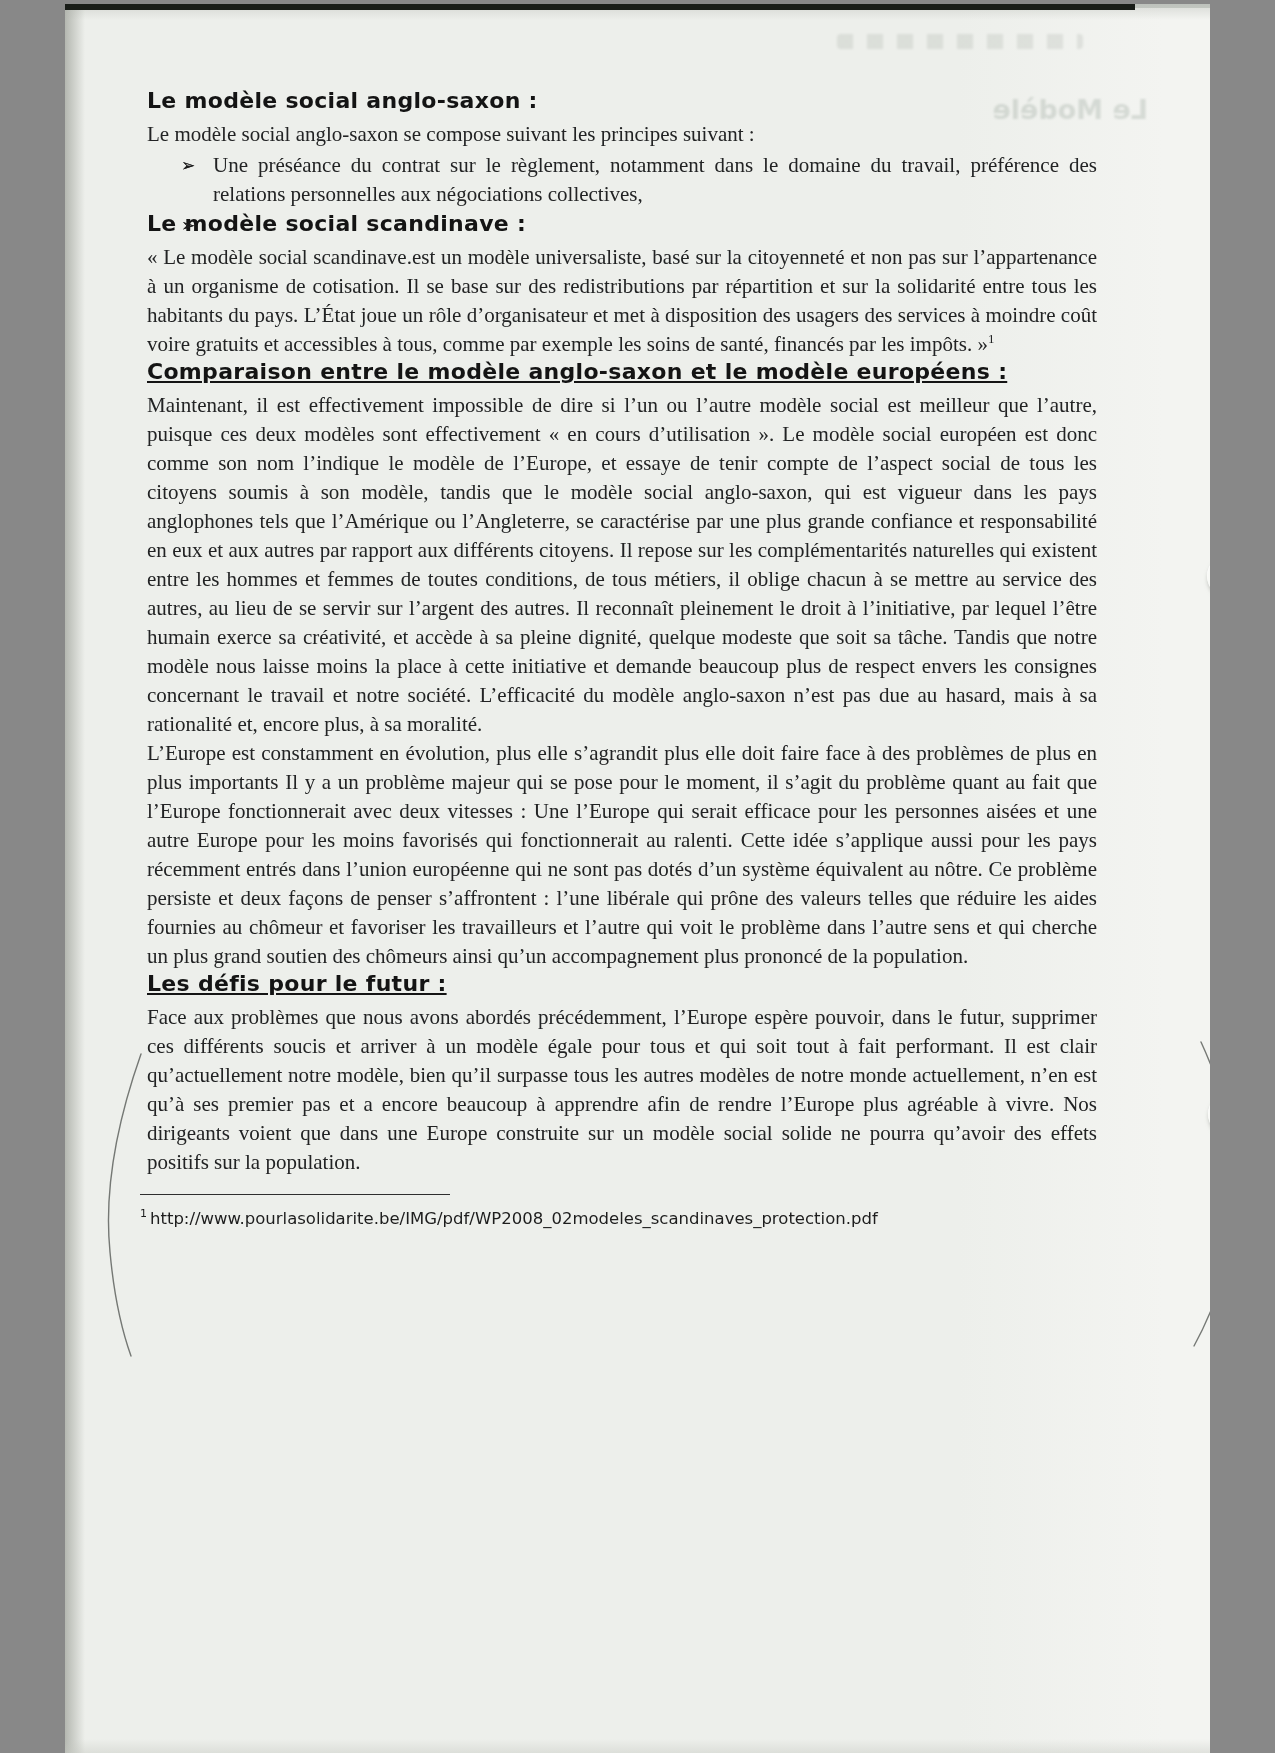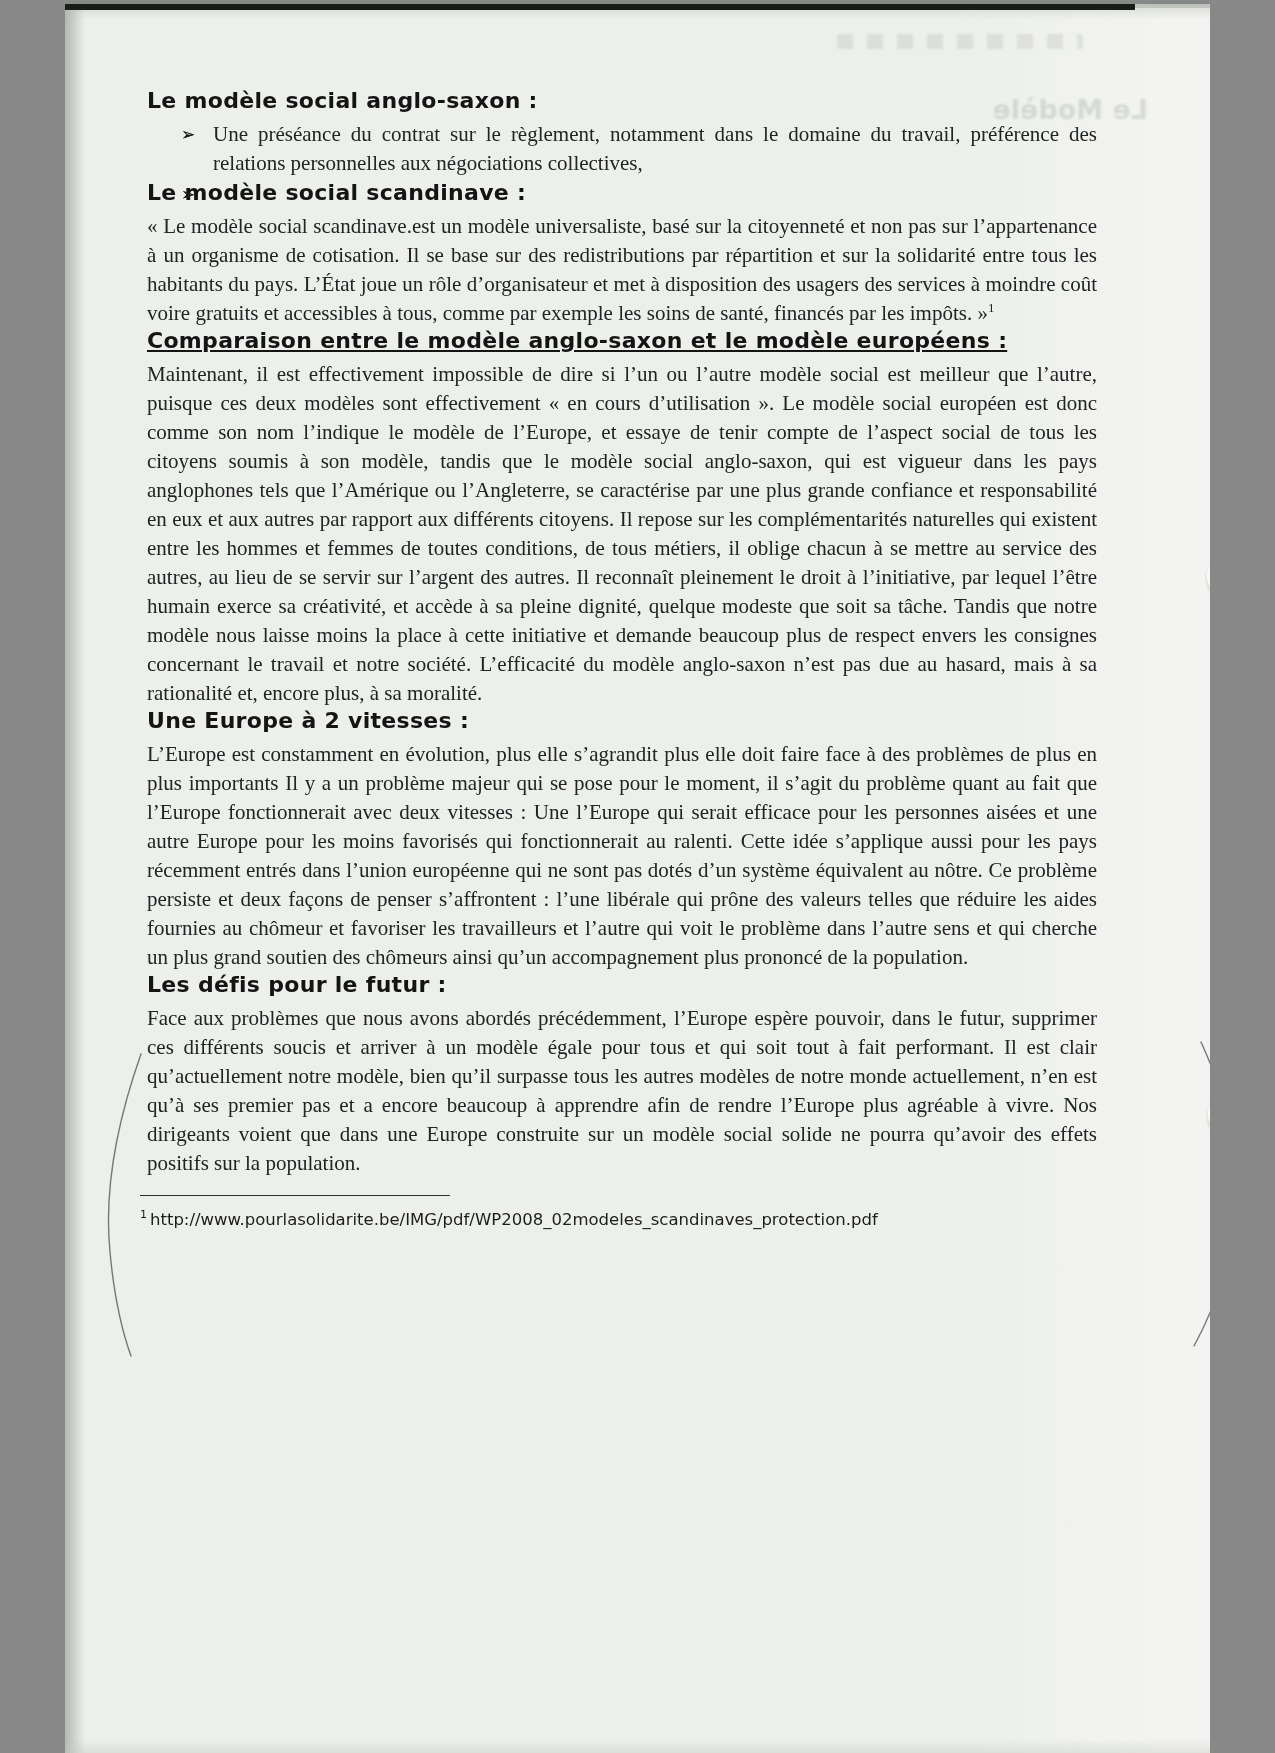--- a/index.html
+++ b/index.html
@@ -44,21 +44,21 @@
   .annot{position:absolute;left:0;top:0;width:1275px;height:1753px;pointer-events:none;}
   
   .page-text{position:absolute;left:82px;top:84px;width:950px;}
   h2.head{
     font-family:"DejaVu Sans", sans-serif;
     font-size:22px;line-height:26px;font-weight:700;letter-spacing:.3px;
     color:#141414;margin:0 0 6px 0;}
   .mt-scand{margin-top:37px;}
   .mt-comp{margin-top:24px;text-decoration:underline;}
   .mt-eur{margin-top:41px;}
-  .mt-defi{margin-top:33px;}
+  .mt-defi{margin-top:33px;text-decoration:underline;}
   p.body{font-size:21px;line-height:29px;margin:0;text-align:justify;}
   sup.ref{font-size:13px;line-height:0;}
   ul.bullets{list-style:none;margin:1px 0 0 0;padding:0;}
   ul.bullets li{position:relative;padding-left:66px;font-size:21px;line-height:29px;text-align:justify;margin-bottom:2px;}
   ul.bullets .arrow{position:absolute;left:34px;top:0;font-family:"DejaVu Sans", sans-serif;font-size:17px;color:#1b1b1b;}
   .foot-rule{width:310px;height:0;border-top:1.6px solid #2e2e2e;margin:17px 0 0 -7px;}
   p.footnote{font-family:"DejaVu Sans", sans-serif;font-size:16.5px;line-height:22px;margin:8px 0 0 -7px;color:#1d1d1d;}
   p.footnote sup{font-size:11px;margin-right:3px;}
 </style>
 </head>
@@ -75,20 +75,21 @@
   <div class="edge-right-gap1"></div>
   <div class="edge-right-gap2"></div>
 
   <div class="bleed-handwriting"></div>
   <div class="bleed-title">Le Modèle</div>
 
   <main class="page-text">
 
     <section>
       <h2 class="head">Le modèle social anglo-saxon :</h2>
+      <p class="body">Le modèle social anglo-saxon se compose suivant les principes suivant :</p>
       <ul class="bullets">
         <li>
           <span class="arrow">➢</span>
         </li>
         <li>
           <span class="arrow">➢</span>
           <span>Une préséance du contrat sur le règlement, notamment dans le domaine du travail, préférence des relations personnelles aux négociations collectives,</span>
         </li>
         <li>
           <span class="arrow">➢</span>
@@ -103,21 +104,20 @@
       <h2 class="head mt-scand">Le modèle social scandinave :</h2>
       <p class="body"><span>« Le modèle social scandinave.est un modèle universaliste, basé sur la citoyenneté et non pas sur l’appartenance à un organisme de cotisation. Il se base sur des redistributions par répartition et sur la solidarité entre tous les habitants du pays. L’État joue un rôle d’organisateur et met à disposition des usagers des services à moindre coût voire gratuits et accessibles à tous, comme par exemple les soins de santé, financés par les impôts. »</span><sup class="ref">1</sup></p>
     </section>
 
     <section>
       <h2 class="head mt-comp">Comparaison entre le modèle anglo-saxon et le modèle européens :</h2>
       <p class="body">Maintenant, il est effectivement impossible de dire si l’un ou l’autre modèle social est meilleur que l’autre, puisque ces deux modèles sont effectivement « en cours d’utilisation ». Le modèle social européen est donc comme son nom l’indique le modèle de l’Europe, et essaye de tenir compte de l’aspect social de tous les citoyens soumis à son modèle, tandis que le modèle social anglo-saxon, qui est vigueur dans les pays anglophones tels que l’Amérique ou l’Angleterre, se caractérise par une plus grande confiance et responsabilité en eux et aux autres par rapport aux différents citoyens. Il repose sur les complémentarités naturelles qui existent entre les hommes et femmes de toutes conditions, de tous métiers, il oblige chacun à se mettre au service des autres, au lieu de se servir sur l’argent des autres. Il reconnaît pleinement le droit à l’initiative, par lequel l’être humain exerce sa créativité, et accède à sa pleine dignité, quelque modeste que soit sa tâche. Tandis que notre modèle nous laisse moins la place à cette initiative et demande beaucoup plus de respect envers les consignes concernant le travail et notre société. L’efficacité du modèle anglo-saxon n’est pas due au hasard, mais à sa rationalité et, encore plus, à sa moralité.</p>
     </section>
 
     <section>
-      <h2 class="head mt-eur">Une Europe à 2 vitesses :</h2>
       <p class="body">L’Europe est constamment en évolution, plus elle s’agrandit plus elle doit faire face à des problèmes de plus en plus importants Il y a un problème majeur qui se pose pour le moment, il s’agit du problème quant au fait que l’Europe fonctionnerait avec deux vitesses : Une l’Europe qui serait efficace pour les personnes aisées et une autre Europe pour les moins favorisés qui fonctionnerait au ralenti. Cette idée s’applique aussi pour les pays récemment entrés dans l’union européenne qui ne sont pas dotés d’un système équivalent au nôtre.  Ce problème persiste et deux façons de penser s’affrontent : l’une libérale qui prône des valeurs telles que réduire les aides fournies au chômeur et favoriser les travailleurs et l’autre qui voit le problème dans l’autre sens et qui cherche un plus grand soutien des chômeurs ainsi qu’un accompagnement plus prononcé de la population.</p>
     </section>
 
     <section>
       <h2 class="head mt-defi">Les défis pour le futur :</h2>
       <p class="body">Face aux problèmes que nous avons abordés précédemment, l’Europe espère pouvoir, dans le futur, supprimer ces différents soucis et arriver à un modèle égale pour tous et qui soit tout à fait performant. Il est clair qu’actuellement notre modèle, bien qu’il surpasse tous les autres modèles de notre monde actuellement, n’en est qu’à ses premier pas et a encore beaucoup à apprendre afin de rendre l’Europe plus agréable à vivre. Nos dirigeants voient que dans une Europe construite sur un modèle social solide ne pourra qu’avoir des effets positifs sur la population.</p>
     </section>
 
     <div class="foot-rule"></div>
     <p class="footnote"><sup>1</sup><span>http://www.pourlasolidarite.be/IMG/pdf/WP2008_02modeles_scandinaves_protection.pdf</span></p>

